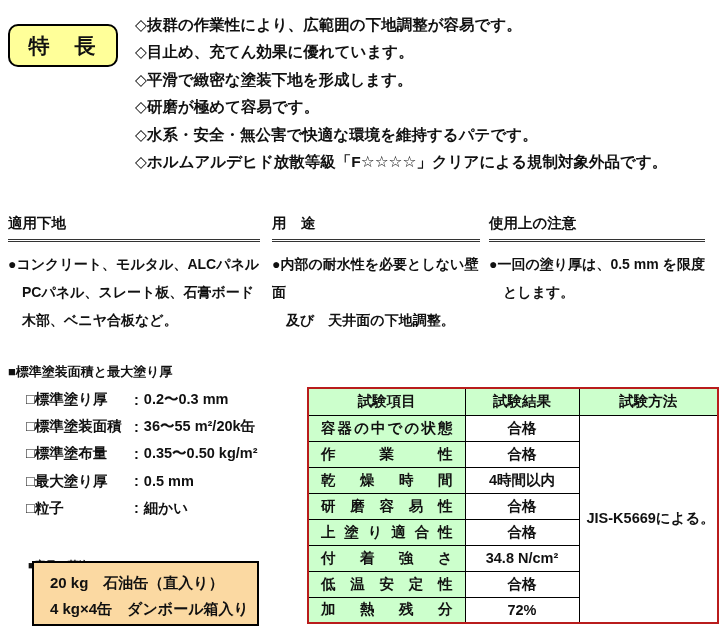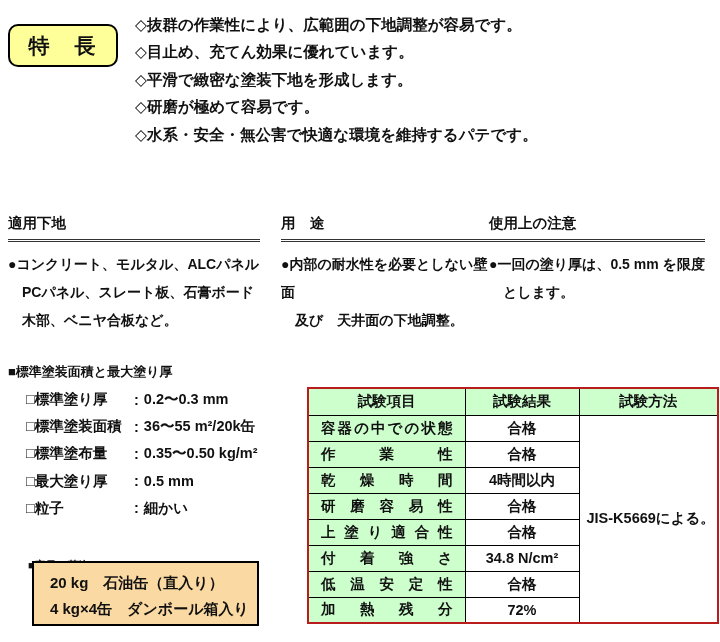--- a/index.html
+++ b/index.html
@@ -33,21 +33,21 @@
   .info-col { top: 214px; }
   .info-title {
     font-size: 14.5px; font-weight: bold;
     padding-bottom: 6px;
     border-bottom: 3px double #333;
     margin-bottom: 8px;
   }
   .info-body { font-size: 14px; font-weight: 600; line-height: 28px; }
   .info-body .indent { padding-left: 14px; }
   .col-substrate { left: 8px;  width: 252px; }
-  .col-usage     { left: 272px; width: 208px; margin-left: 9px; }
+  .col-usage     { left: 272px; width: 208px; }
   .col-caution   { left: 489px; width: 216px; }
 
   
   .spec-title { left: 8px; top: 363px; font-size: 13px; font-weight: bold; }
   .spec-list { left: 26px; top: 386px; width: 280px; font-size: 14.5px; font-weight: 600; }
   .spec-row { height: 27.2px; display: flex; align-items: center; white-space: nowrap; }
   .spec-label { display: inline-block; width: 108px; }
   .spec-colon { display: inline-block; margin-right: 5px; }
 
   
@@ -103,20 +103,21 @@
 
 <div class="abs feature-box">
   <span>特　長</span>
 </div>
 <div class="abs feature-list">
   <div>◇抜群の作業性により、広範囲の下地調整が容易です。</div>
   <div>◇目止め、充てん効果に優れています。</div>
   <div>◇平滑で緻密な塗装下地を形成します。</div>
   <div>◇研磨が極めて容易です。</div>
   <div>◇水系・安全・無公害で快適な環境を維持するパテです。</div>
+  <div>◇ホルムアルデヒド放散等級「F☆☆☆☆」クリアによる規制対象外品です。</div>
 </div>
 
 <div class="abs info-col col-substrate">
   <div class="info-title">適用下地</div>
   <div class="info-body">
     <div>●コンクリート、モルタル、ALCパネル</div>
     <div class="indent">PCパネル、スレート板、石膏ボード</div>
     <div class="indent">木部、ベニヤ合板など。</div>
   </div>
 </div>

